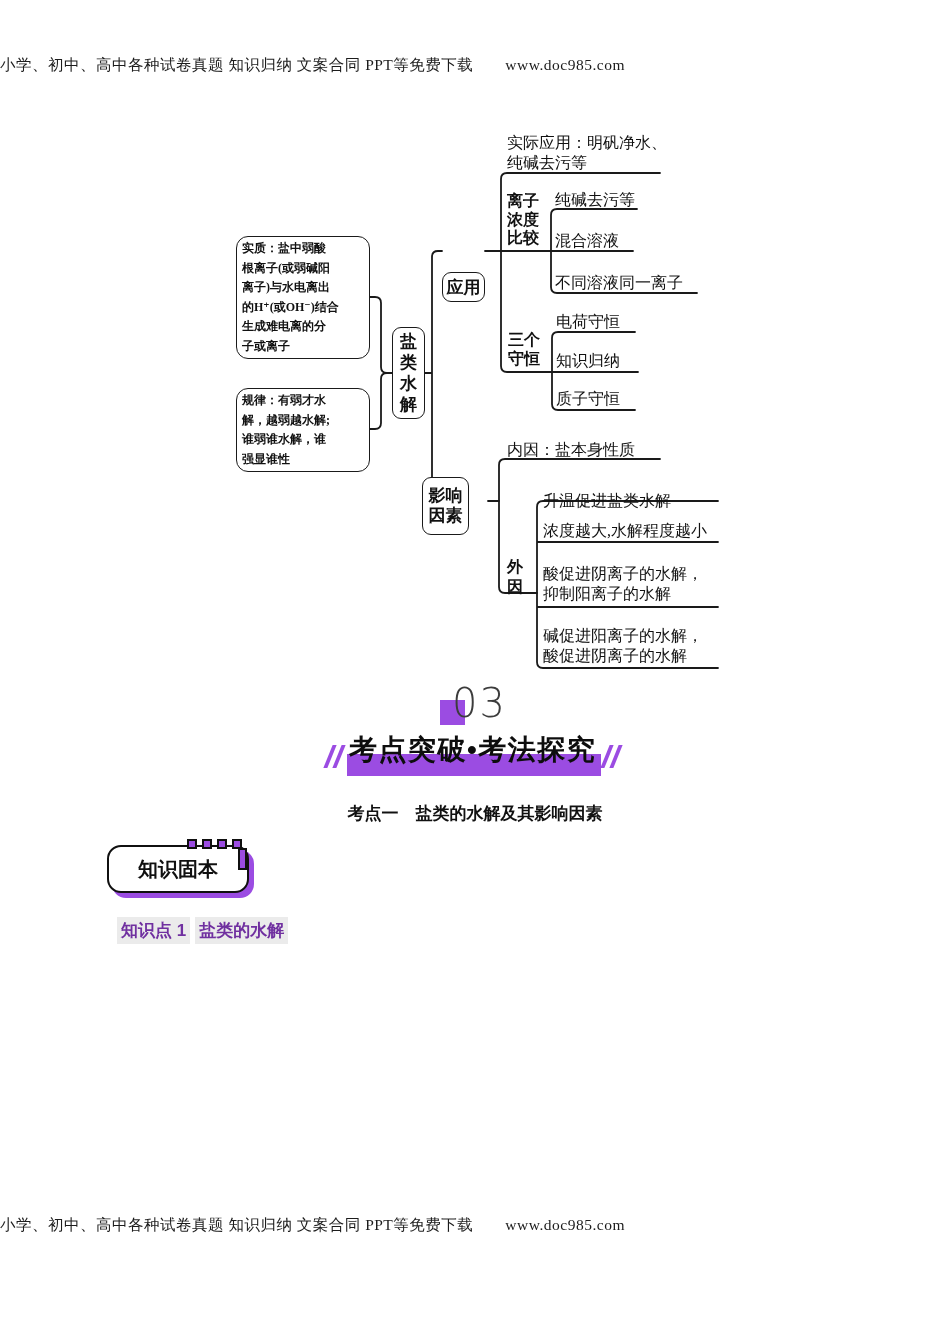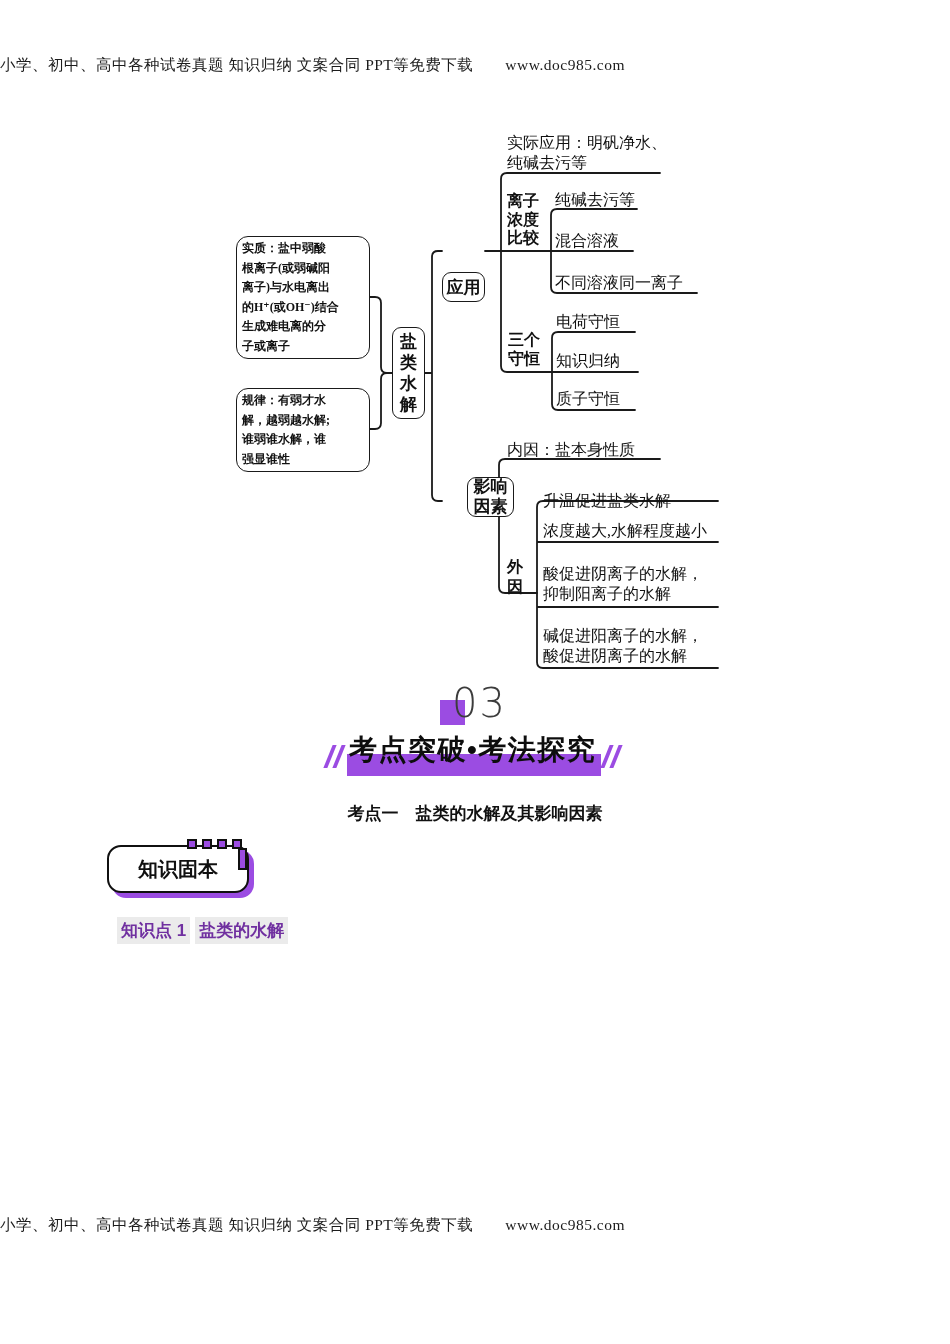--- a/index.html
+++ b/index.html
@@ -64,21 +64,21 @@
 解，越弱越水解;
 谁弱谁水解，谁
 强显谁性</div>
 
   <div class="node" style="left:392px;top:327px;width:33px;height:92px;line-height:21px;">盐
 类
 水
 解</div>
 
   <div class="node" style="left:442px;top:236px;width:43px;height:30px;margin-top:36px;">应用</div>
-  <div class="node" style="left:467px;top:477px;width:47px;height:40px;line-height:20px;">影响
+  <div class="node" style="left:422px;top:477px;width:47px;height:58px;line-height:20px;">影响
 因素</div>
 
   <div class="t" style="left:507px;top:133px;">实际应用：明矾净水、
 纯碱去污等</div>
   <div class="lbl" style="left:507px;top:192px;">离子
 浓度
 比较</div>
   <div class="t" style="left:555px;top:190px;">纯碱去污等</div>
   <div class="t" style="left:555px;top:231px;">混合溶液</div>
   <div class="t" style="left:555px;top:273px;">不同溶液同一离子</div>

